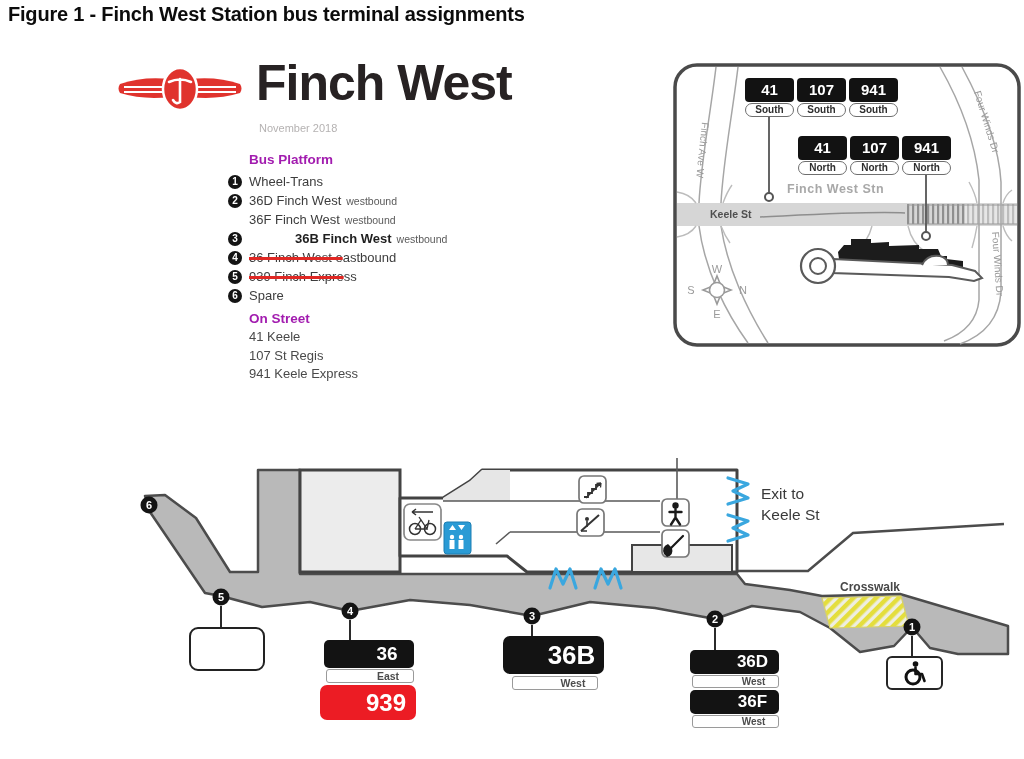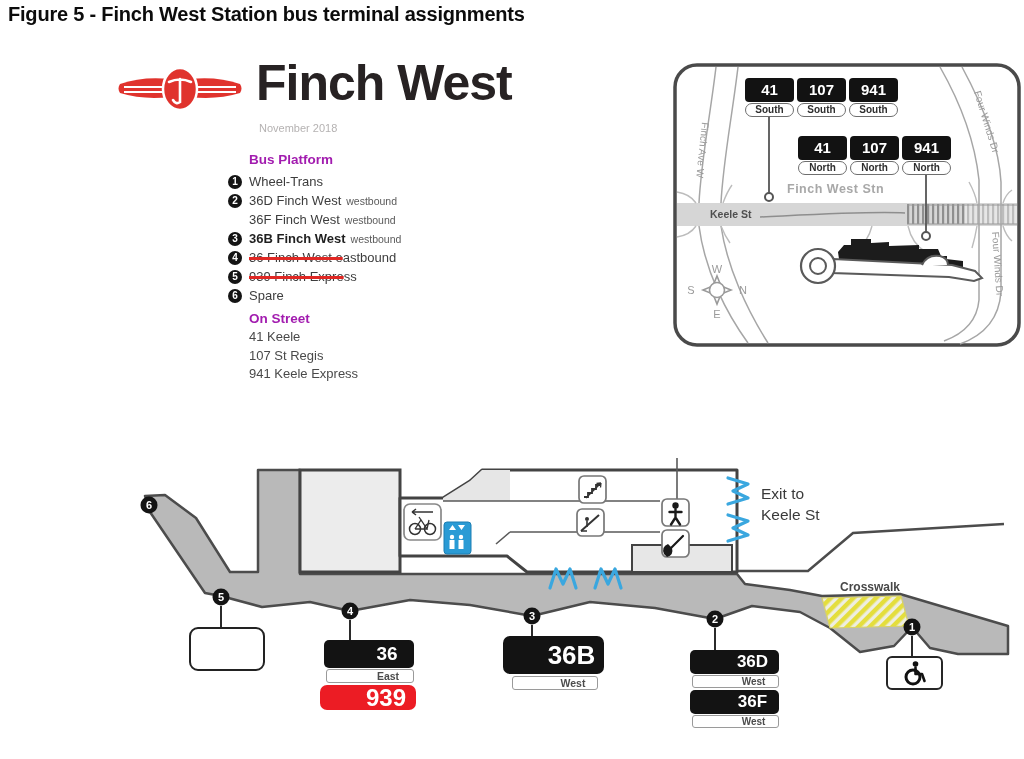--- a/index.html
+++ b/index.html
@@ -10,21 +10,21 @@
   .station-name{left:256px;top:54px;font-size:50px;font-weight:bold;color:#272223;letter-spacing:-1px;text-align:right;}
   .station-date{left:259px;top:122px;font-size:11px;color:#b5b2b2;}
   .sec-h{font-size:13.5px;font-weight:bold;color:#a21caf;height:18px;}
   .plist{left:228px;top:152px;}
   .plist .sec-h{margin-left:21px;margin-bottom:2px;}
   .prow{display:flex;align-items:center;height:19px;}
   .pnum{width:14px;height:14px;border-radius:50%;background:#141414;color:#fff;font-size:10px;
         font-weight:bold;display:flex;align-items:center;justify-content:center;margin-right:7px;flex:none;}
   .pnum:empty{visibility:hidden;}
   .ptxt{font-size:13px;color:#3d3d3d;white-space:nowrap;}
-  .pbold{font-weight:bold;color:#1f1f1f;}
+  .pbold{font-weight:bold;color:#1f1f1f;margin-left:46px;}
   .struck{text-decoration:line-through;text-decoration-color:#e02824;text-decoration-thickness:2.6px;}
   .psuf{font-size:10.5px;color:#5a5a5a;margin-left:5px;}
   .olist{left:249px;top:311px;}
   .orow{font-size:13px;color:#4a4a4a;height:18.5px;}
   #map-panel{left:672px;top:62px;width:350px;height:286px;}
   .badge{position:absolute;width:49px;text-align:center;}
   .badge-route{background:#121212;color:#fff;font-weight:bold;font-size:15px;border-radius:4px;height:24px;line-height:24px;}
   .badge-dir{background:#fff;border:1.5px solid #6e6e6e;border-radius:7px;font-size:10px;font-weight:bold;
              color:#2e2e2e;height:12px;line-height:12px;margin-top:1px;text-align:center;}
   .chip{position:absolute;display:flex;align-items:center;justify-content:center;font-weight:bold;padding-left:36px;}
@@ -34,21 +34,21 @@
   .sign-empty{border:2.5px solid #222;border-radius:9px;background:#fff;}
   .sign-wt{border:2.2px solid #262626;border-radius:6px;background:#fff;display:flex;align-items:center;justify-content:center;}
   .exit-label{font-size:15.5px;font-weight:normal;color:#3a3a3a;line-height:21px;}
   .cw-label{font-size:12px;font-weight:bold;color:#474747;}
 </style>
 </head>
 <body>
 
 <div id="stage">
 
-  <div class="abs fig-title">Figure 5 - Finch West Station bus terminal assignments</div>
+  <div class="abs fig-title">Figure 1 - Finch West Station bus terminal assignments</div>
 
   <svg class="abs" style="left:118px;top:66px" width="124" height="50" viewBox="0 0 124 50">
     <path d="M2,18 Q25,10 52,13 L52,31 Q25,34 2,27 C0,24 0,21 2,18 Z" fill="#e0332d"></path>
     <path d="M122,18 Q99,10 72,13 L72,31 Q99,34 122,27 C124,24 124,21 122,18 Z" fill="#e0332d"></path>
     <path d="M6,21 H50 M6,26 H50 M74,21 H118 M74,26 H118" stroke="#fff" stroke-width="2" fill="none"></path>
     <ellipse cx="62" cy="23" rx="17" ry="21" fill="#e0332d" stroke="#fff" stroke-width="2.5"></ellipse>
     <path d="M51,16 Q62,11 73,16 M62,13 L62,36 Q58,39 55,34" stroke="#fff" stroke-width="2.6" fill="none" stroke-linecap="round"></path>
   </svg>
 
   <div class="abs station-name">Finch West</div>
@@ -258,21 +258,21 @@
   <div class="abs exit-label" style="left:761px;top:483px">
     <div>Exit to</div>
     <div>Keele St</div>
   </div>
   <div class="abs cw-label" style="left:840px;top:580px">Crosswalk</div>
 
   <div class="abs sign-empty" style="left:189px;top:627px;width:72px;height:40px"></div>
 
   <div class="chip chip-black" style="left:324px;top:640px;width:54px;height:28px;font-size:19px">36</div>
   <div class="chip chip-dir" style="left:326px;top:669px;width:50px;height:12px;font-size:10.5px">East</div>
-  <div class="chip chip-red" style="left:320px;top:685px;width:60px;height:25px;font-size:24px">939</div>
+  <div class="chip chip-red" style="left:320px;top:685px;width:60px;height:35px;font-size:24px">939</div>
 
   <div class="chip chip-black" style="left:503px;top:636px;width:65px;height:38px;font-size:26px;border-radius:7px">36B</div>
   <div class="chip chip-dir" style="left:512px;top:676px;width:48px;height:12px;font-size:10.5px">West</div>
 
   <div class="chip chip-black" style="left:690px;top:650px;width:53px;height:24px;font-size:17px">36D</div>
   <div class="chip chip-dir" style="left:692px;top:675px;width:49px;height:11px;font-size:10px">West</div>
   <div class="chip chip-black" style="left:690px;top:690px;width:53px;height:24px;font-size:17px">36F</div>
   <div class="chip chip-dir" style="left:692px;top:715px;width:49px;height:11px;font-size:10px">West</div>
 
   <div class="abs sign-wt" style="left:886px;top:656px;width:53px;height:30px">

